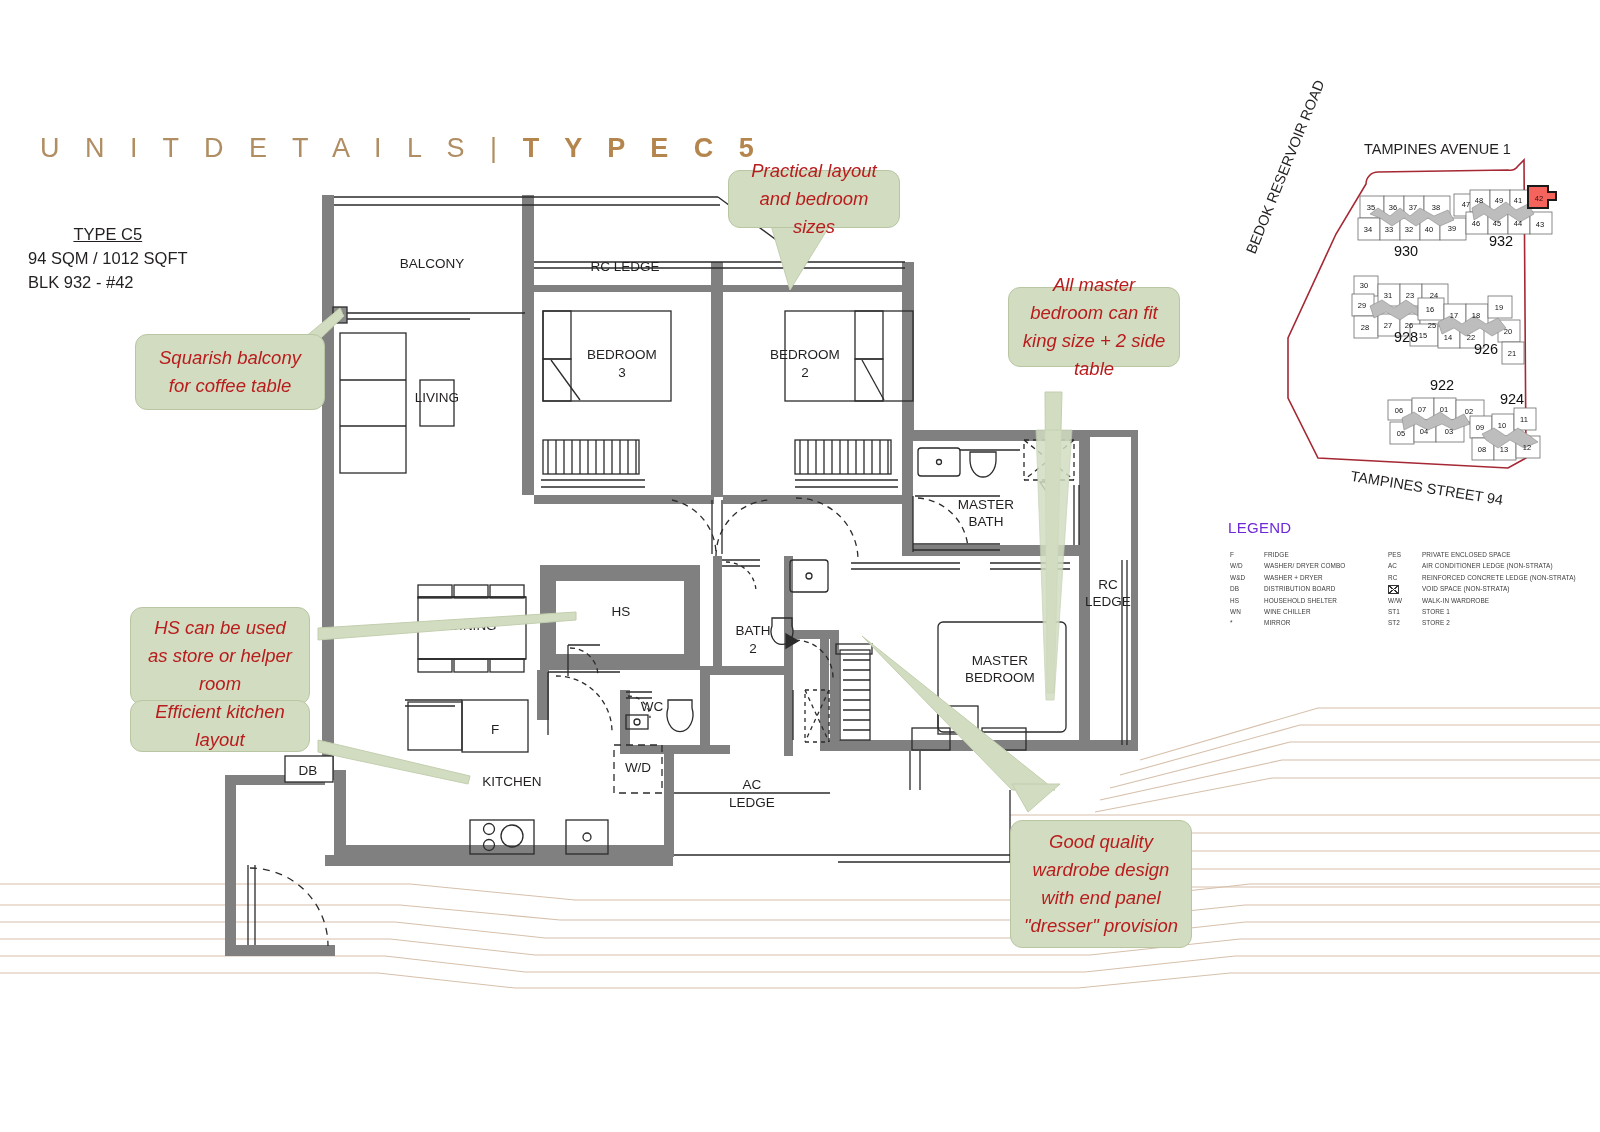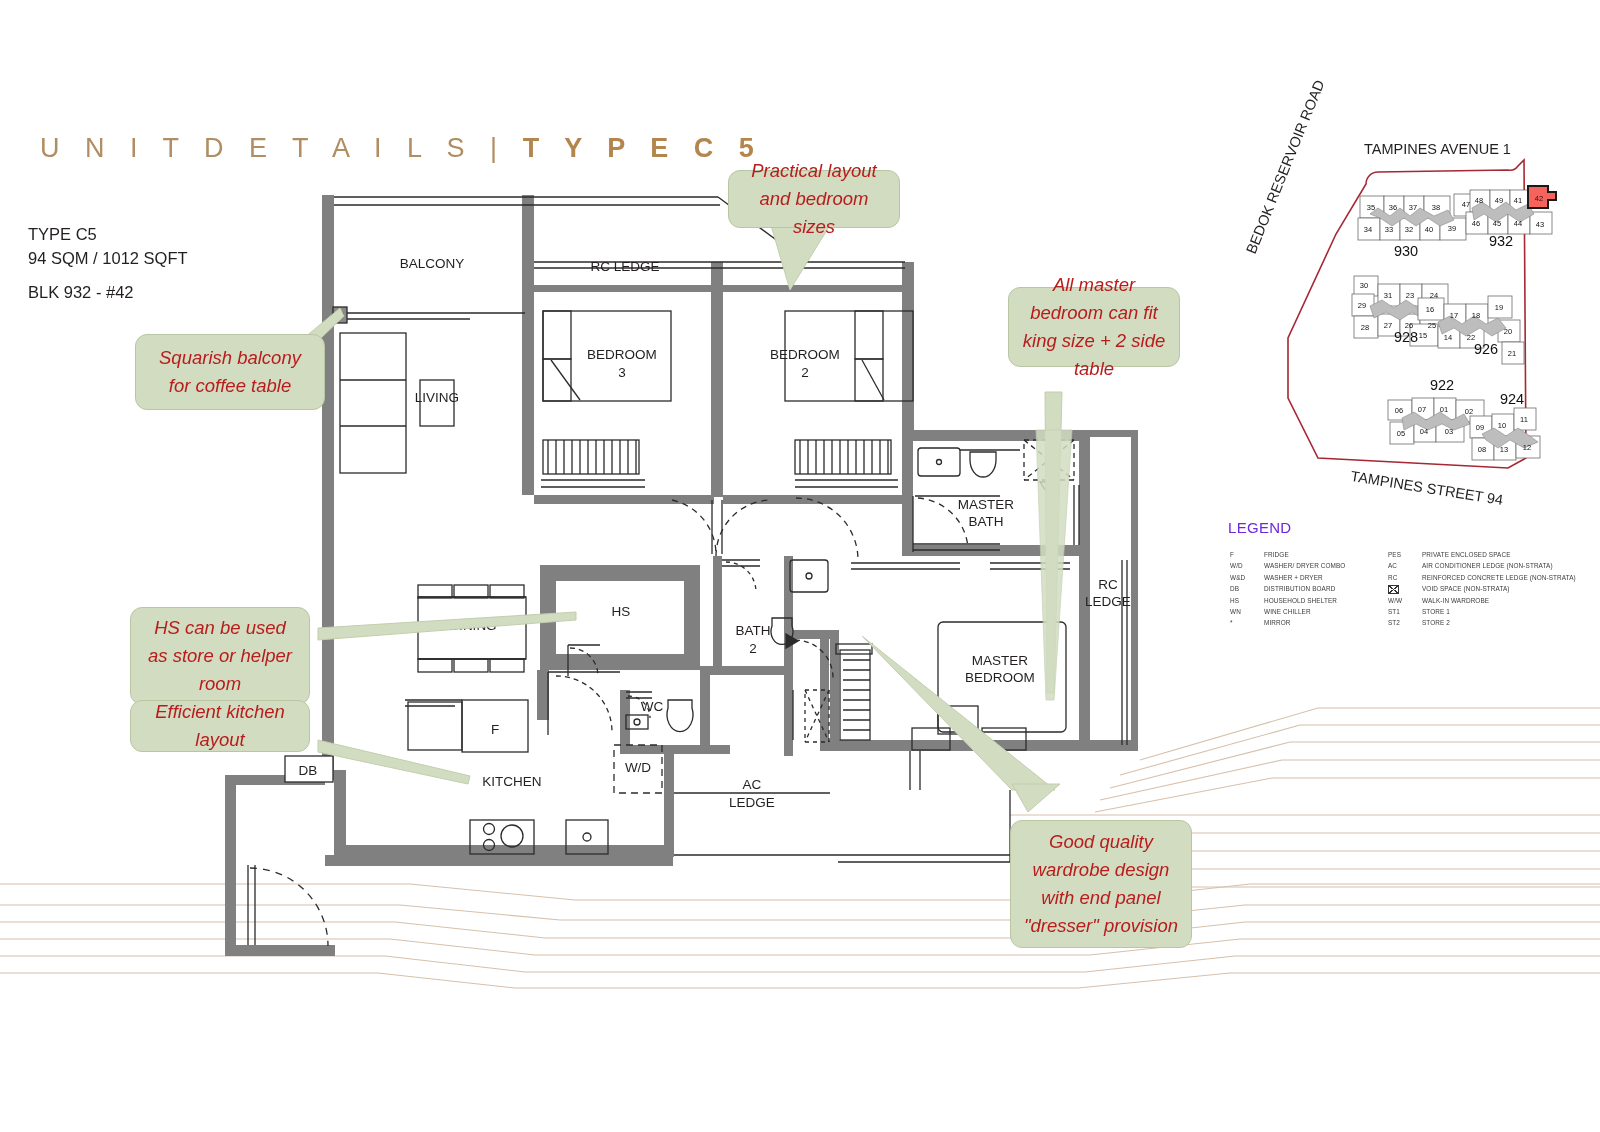--- a/index.html
+++ b/index.html
@@ -6,22 +6,22 @@
   body{width:1600px;height:1132px;position:relative;overflow:hidden;
        font-family:"Liberation Sans",sans-serif;color:#231f20;}
   .abs{position:absolute;}
 
   
   #page-title{left:40px;top:133px;font-size:27px;letter-spacing:9px;color:#b08d62;font-weight:400;}
   #page-title .strong{font-weight:700;color:#b4864e;}
 
   
   #unit-info{left:28px;top:222px;font-size:16.5px;line-height:24px;color:#231f20;}
-  #unit-info .u{}
-  #unit-blk{left:28px;top:283px;font-size:16.5px;color:#231f20;}
+  #unit-info .u{text-decoration:underline;text-align:center;}
+  #unit-blk{left:28px;top:273px;font-size:16.5px;color:#231f20;}
 
   
   .callout{position:absolute;background:#d2dcc1;border:1px solid #b9c6a4;border-radius:12px;
            font-style:italic;font-size:18.5px;line-height:28px;text-align:center;
            color:#b91c1c;display:flex;align-items:center;justify-content:center;
            padding:8px 12px;box-sizing:border-box;z-index:30;}
   .leader{position:absolute;z-index:10;}
 
   
   #floorplan{left:0;top:0;}

